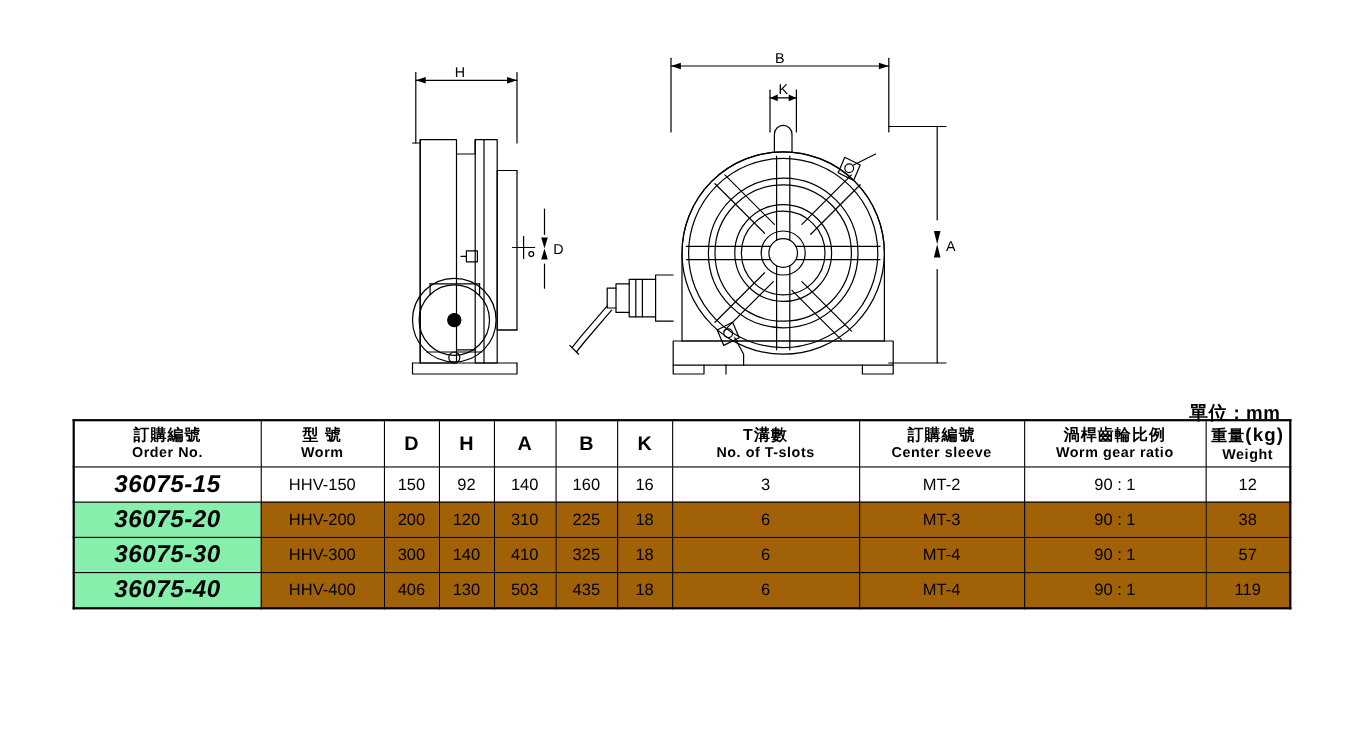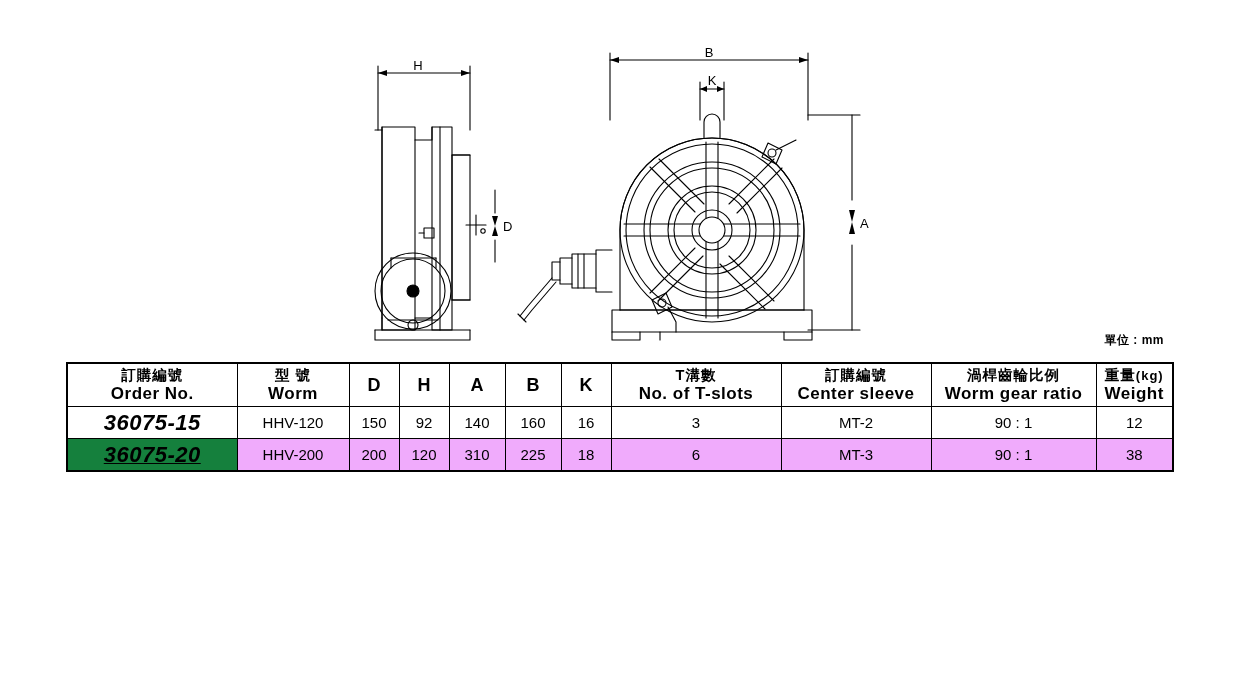--- a/index.html
+++ b/index.html
@@ -30,32 +30,32 @@
     height: 350px;
   }
   .drawing svg {
     display: block;
   }
 
   
   .unit-note {
     position: absolute;
     right: 76px;
-    top: 332px;
-    font-size: 12px;
+    top: 364px;
+    font-size: 17px;
     font-weight: bold;
     letter-spacing: 0.5px;
     white-space: nowrap;
   }
 
   
   .table-wrap {
     position: absolute;
     left: 66px;
-    top: 362px;
+    top: 381px;
     width: 1106px;
   }
   table.spec {
     border-collapse: collapse;
     width: 1106px;
     table-layout: fixed;
     border: 2px solid #000;
   }
   table.spec th,
   table.spec td {
@@ -73,44 +73,43 @@
     padding: 3px 2px;
   }
   .hdr-cn {
     display: block;
     font-size: 14.5px;
     font-weight: bold;
     letter-spacing: 1px;
   }
   .hdr-en {
     display: block;
-    font-size: 17px;
+    font-size: 13px;
     font-weight: bold;
     letter-spacing: 0.5px;
   }
   .hdr-single {
     font-size: 18px;
     font-weight: bold;
   }
   .hdr-sub {
-    font-size: 13px;
+    font-size: 17px;
     font-weight: bold;
   }
   .order-no {
     font-style: italic;
     font-weight: bold;
     font-size: 22px;
     letter-spacing: 0.5px;
   }
   .row-alt td {
-    background: #f0abfc;
+    background: #a16207;
   }
   .row-alt td.order-cell {
-    background: #15803d;
-    text-decoration: underline;
+    background: #86efac;
   }
   td.order-cell { }
 
   
   col.c-order { width: 170px; }
   col.c-model { width: 112px; }
   col.c-d { width: 50px; }
   col.c-h { width: 50px; }
   col.c-a { width: 56px; }
   col.c-b { width: 56px; }
@@ -306,21 +305,21 @@
           </th>
           <th>
             <span class="hdr-cn"><span>重量</span><span class="hdr-sub">(kg)</span></span>
             <span class="hdr-en">Weight</span>
           </th>
         </tr>
       </thead>
       <tbody>
         <tr>
           <td class="order-cell"><span class="order-no">36075-15</span></td>
-          <td>HHV-120</td>
+          <td>HHV-150</td>
           <td>150</td>
           <td>92</td>
           <td>140</td>
           <td>160</td>
           <td>16</td>
           <td>3</td>
           <td>MT-2</td>
           <td>90 : 1</td>
           <td>12</td>
         </tr>
@@ -330,17 +329,43 @@
           <td>200</td>
           <td>120</td>
           <td>310</td>
           <td>225</td>
           <td>18</td>
           <td>6</td>
           <td>MT-3</td>
           <td>90 : 1</td>
           <td>38</td>
         </tr>
+        <tr class="row-alt">
+          <td class="order-cell"><span class="order-no">36075-30</span></td>
+          <td>HHV-300</td>
+          <td>300</td>
+          <td>140</td>
+          <td>410</td>
+          <td>325</td>
+          <td>18</td>
+          <td>6</td>
+          <td>MT-4</td>
+          <td>90 : 1</td>
+          <td>57</td>
+        </tr>
+        <tr class="row-alt">
+          <td class="order-cell"><span class="order-no">36075-40</span></td>
+          <td>HHV-400</td>
+          <td>406</td>
+          <td>130</td>
+          <td>503</td>
+          <td>435</td>
+          <td>18</td>
+          <td>6</td>
+          <td>MT-4</td>
+          <td>90 : 1</td>
+          <td>119</td>
+        </tr>
       </tbody>
     </table>
   </div>
 
 </div>
 
 </body></html>

